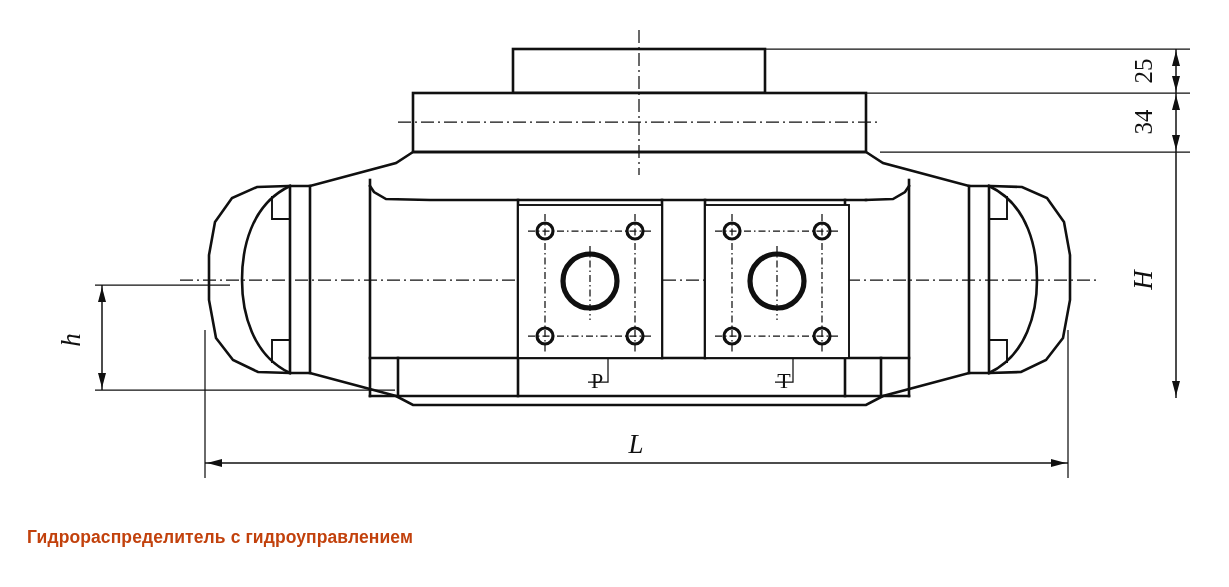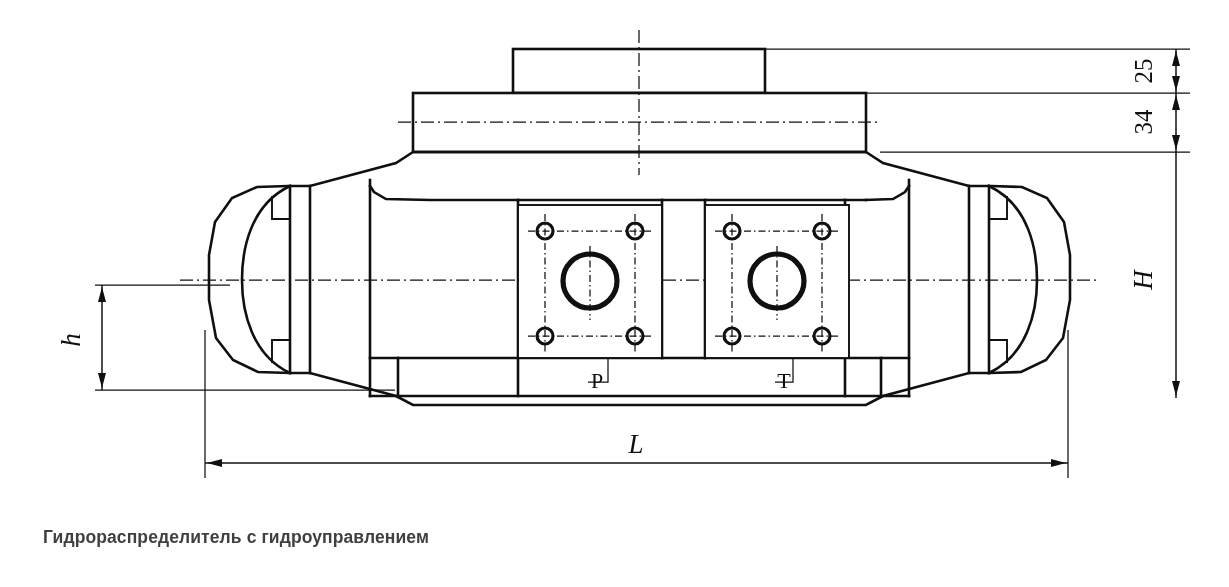--- a/index.html
+++ b/index.html
@@ -28,24 +28,23 @@
     height: 510px;
     display: block;
   }
   .caption {
     position: absolute;
     left: 27px;
     top: 527px;
     font-family: "Liberation Sans", sans-serif;
     font-size: 17.5px;
     font-weight: bold;
-    color: #404040;
+    color: #c2410c;
     letter-spacing: 0.1px;
     white-space: nowrap;
-    margin-left: 16px;
   }
   
   .ol {            
     fill: none;
     stroke: #101010;
     stroke-width: 2.6;
     stroke-linecap: square;
     stroke-linejoin: miter;
   }
   .ol-thin {

